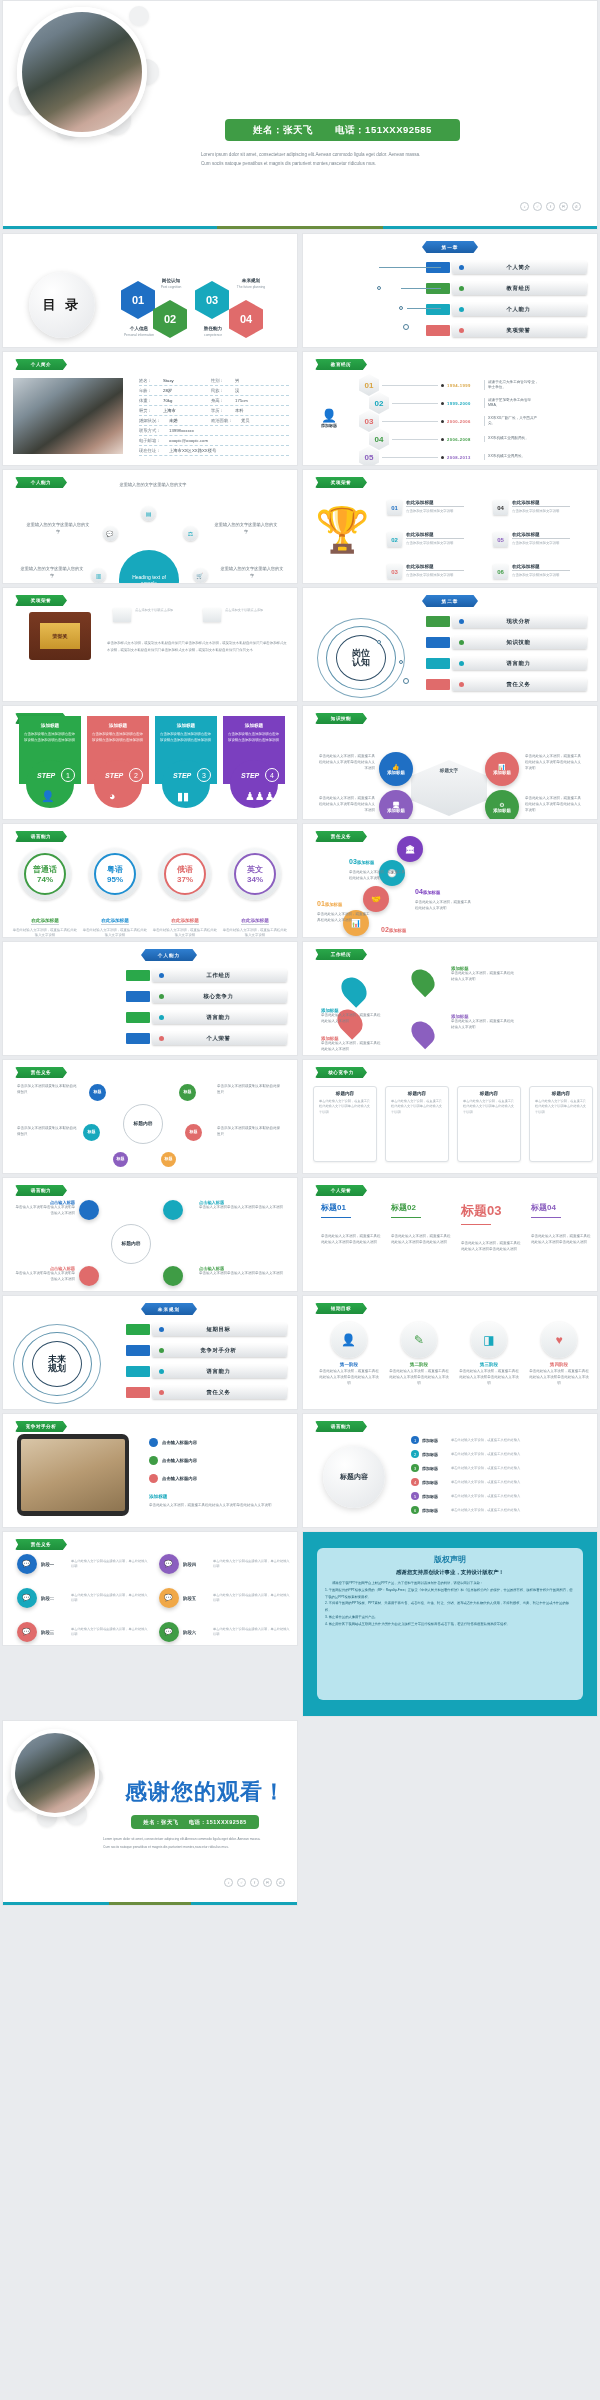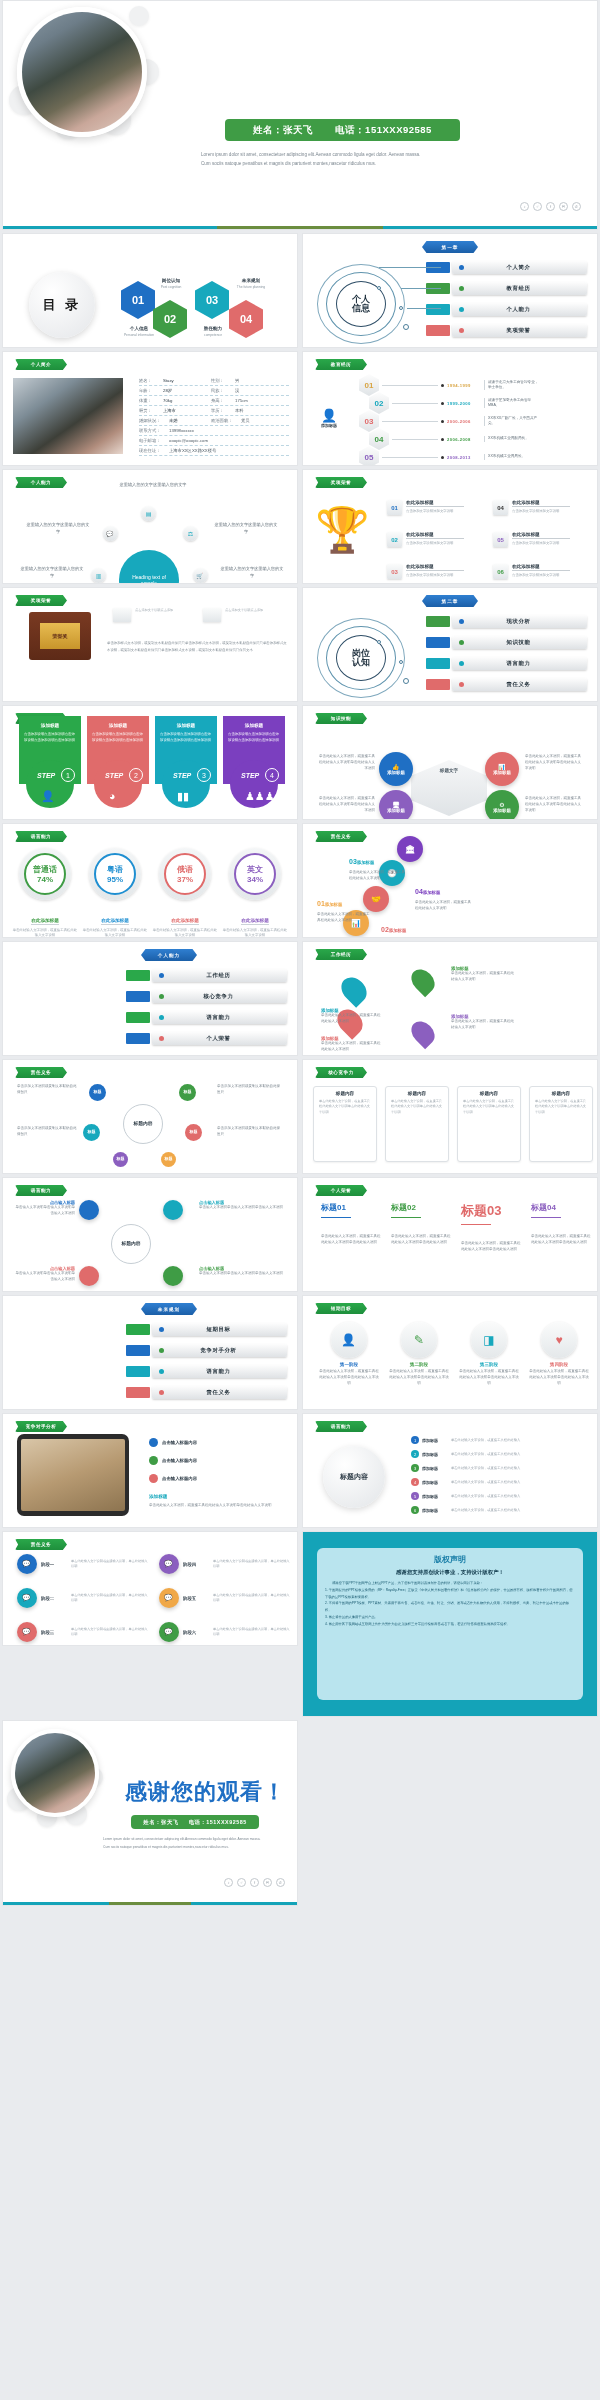--- a/index.html
+++ b/index.html
@@ -204,29 +204,20 @@
     <div class="hlabel" style="left:142px;top:44px;width:52px;">
       <span>岗位认知</span><em>Post cognition</em></div>
     <div class="hlabel" style="left:182px;top:92px;width:56px;">
       <span>胜任能力</span><em>competence</em></div>
     <div class="hlabel" style="left:218px;top:44px;width:60px;">
       <span>未来规划</span><em>The future planning</em></div>
   </div>
 
   <div class="slide">
     <div class="blu-tab">第一章</div>
-    <div class="orbit" style="top:30px;">
-      <i class="o1"></i>
-        <i class="o2"></i>
-        <i class="o3"></i>
-      <div class="ocap">
-          <span>个人</span>
-          <span>信息</span>
-        </div>
-    </div>
     <div class="node" style="left:74px;top:52px;"></div>
     <div class="node" style="left:96px;top:72px;"></div>
     <div class="node" style="left:100px;top:90px;width:6px;height:6px;"></div>
     <div class="rowitem" style="top:26px;">
       <div class="chip" style="background:#1f6fc4;"></div>
       <div class="bar">
           <div class="dot" style="background:#1f6fc4;"></div>
           <div class="lbl">个人简介</div>
         </div>
     </div>
@@ -783,20 +774,29 @@
       </div>
     <div style="position:absolute;left:228px;top:24px;width:60px;">
       <div style="font-size:8px;font-weight:bold;color:#8b5fbf;">标题04</div>
       <div style="width:30px;height:1.4px;background:#8b5fbf;margin:4px 0 16px;"></div>
       <div class="ptxt" style="position:static;">单击此处输入文字说明，或直接工具栏此处输入文字说明单击此处输入说明</div>
       </div>
   </div>
 
   <div class="slide">
     <div class="blu-tab rt" style="left:auto;right:100px;transform:none;">未来规划</div>
+    <div class="orbit" style="left:10px;top:28px;">
+      <i class="o1"></i>
+        <i class="o2"></i>
+        <i class="o3"></i>
+      <div class="ocap">
+          <span>未来</span>
+          <span>规划</span>
+        </div>
+    </div>
     <div class="rowitem" style="top:26px;">
       <div class="chip" style="background:#2aa84a;"></div>
       <div class="bar">
           <div class="dot" style="background:#1f6fc4;"></div>
           <div class="lbl">短期目标</div>
         </div>
     </div>
     <div class="rowitem" style="top:47px;">
       <div class="chip" style="background:#1f6fc4;"></div>
       <div class="bar">

